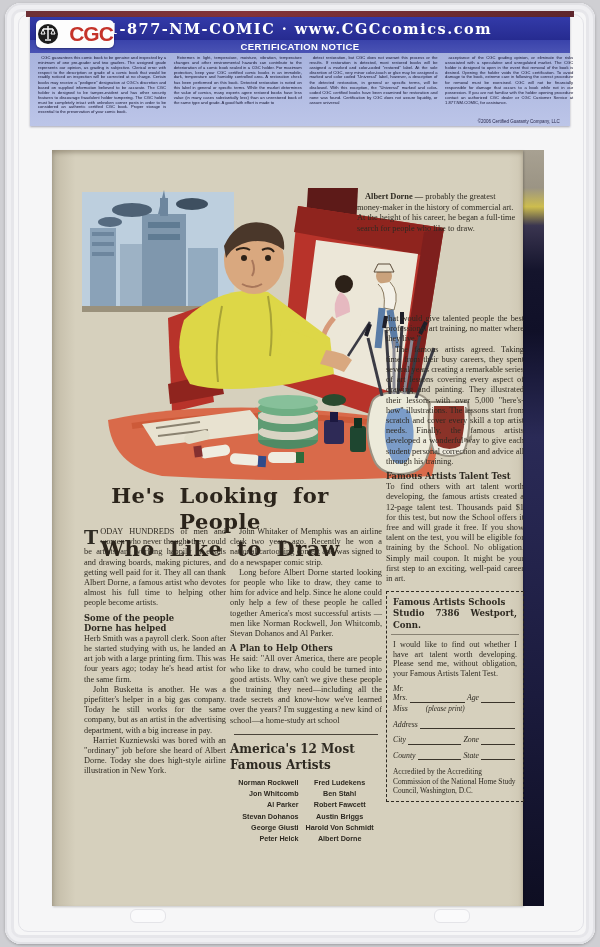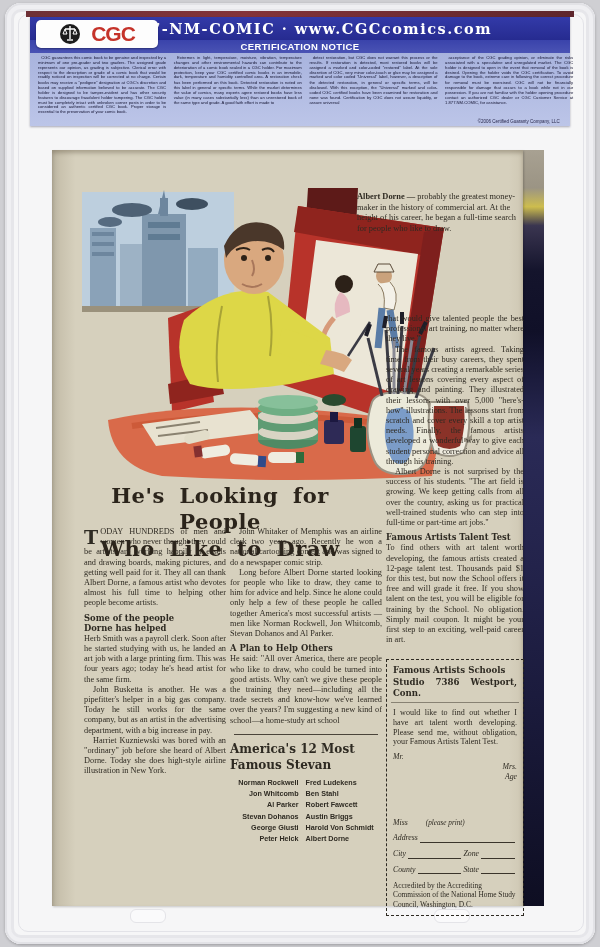--- a/index.html
+++ b/index.html
@@ -9,55 +9,55 @@
         box-shadow:inset 0 0 0 2px #e2e2e6, inset 0 0 0 6px #efeff2, inset 0 0 0 9px #e6e6ea, 0 1px 3px rgba(0,0,0,.25);}
   .slab-inner-groove{position:absolute;left:18px;top:14px;width:564px;height:916px;border:1px solid #e3e3e8;border-radius:10px;}
   .slab-tab{position:absolute;width:34px;height:12px;background:#fafafb;border:1px solid #e4e4e8;border-radius:6px;}
   
   .top-strip{position:absolute;left:26px;top:11px;width:548px;height:6px;background:linear-gradient(90deg,#6e3036,#83333a 40%,#5e262c);}
   .label{position:absolute;left:30px;top:17px;width:540px;height:109px;background:linear-gradient(180deg,#8fa0d2 0%,#a9b4de 35%,#bcc5e8 100%);box-shadow:0 1px 2px rgba(20,20,60,.35);}
   .label-header{position:absolute;left:0;top:0;width:540px;height:23px;background:linear-gradient(180deg,#333aa8,#262b90);display:flex;align-items:center;justify-content:center;}
   .label-header .phone{color:#fff;font-family:"DejaVu Serif",serif;font-weight:bold;font-size:14.5px;letter-spacing:1.5px;}
   .notice-bar{position:absolute;left:0;top:23px;width:540px;height:13px;background:linear-gradient(180deg,#3a43ab,#4a53b4);display:flex;align-items:center;justify-content:center;}
   .notice-bar .notice-title{color:#fff;font-family:"Liberation Sans",sans-serif;font-weight:bold;font-size:9.5px;letter-spacing:.4px;transform:scaleY(1.05);}
-  .cgc-logo{position:absolute;left:6px;top:3px;width:122px;height:28px;background:#fdfdfd;border-radius:5px;box-shadow:0 1px 2px rgba(0,0,30,.4);display:flex;align-items:center;justify-content:center;gap:10px;}
+  .cgc-logo{position:absolute;left:6px;top:3px;width:78px;height:28px;background:#fdfdfd;border-radius:5px;box-shadow:0 1px 2px rgba(0,0,30,.4);display:flex;align-items:center;justify-content:center;gap:10px;}
   .cgc-logo .letters{color:#c5332a;font-family:"Liberation Sans",sans-serif;font-weight:bold;font-size:21px;letter-spacing:-1px;}
   .cert-cols{position:absolute;left:8px;top:38px;width:982px;height:122px;transform:scale(0.545);transform-origin:top left;
              column-count:4;column-gap:14px;font-family:"Liberation Sans",sans-serif;font-size:7.6px;line-height:1.2;color:#141432;text-align:justify;}
   .cert-cols p{margin:0 0 2px 0;text-indent:6px;}
   .label-copyright{position:absolute;right:10px;bottom:2px;font-family:"Liberation Sans",sans-serif;font-size:7.5px;transform:scale(.6);transform-origin:bottom right;color:#26264a;}
   
   .page{position:absolute;left:52px;top:150px;width:471px;height:756px;background:linear-gradient(90deg,#b9b2a0 0%,#c9c2ae 1.8%,#d6d0bd 5%,#d6d0bd 97%,#cfc8b4 100%);
         box-shadow:inset 0 3px 4px rgba(80,70,50,.35), 1px 1px 2px rgba(0,0,0,.2);}
   .spine{position:absolute;left:523px;top:150px;width:21px;height:756px;
          background:linear-gradient(180deg,#a8a192 0%,#9b9484 5%,#cdbd4e 7.5%,#3a3550 10%,#14142c 16%,#101028 24%,#2a2a56 38%,#23234b 55%,#1b1b3d 72%,#0e0e22 100%);}
   .page-text{color:#2e2a22;}
   
   .caption{position:absolute;left:305px;top:42px;width:162px;font-size:8.4px;line-height:1.25;text-align:left;}
-  .caption b{font-weight:bold;}
+  .caption b{font-weight:bold;padding-left:8px;}
   
   .headline{position:absolute;left:18px;top:333px;width:300px;text-align:center;font-family:"DejaVu Serif",serif;font-weight:bold;color:#2b241b;}
   .headline .hl{display:block;font-size:21px;line-height:1.25;word-spacing:7px;letter-spacing:.5px;}
   
   .col{position:absolute;font-size:8.3px;line-height:1.23;text-align:justify;}
   .col p{margin:0;text-indent:9px;}
   .col p.noindent{text-indent:0;}
   .col h4{margin:4px 0 1px 0;font-size:8.4px;font-weight:bold;line-height:1.2;font-family:"DejaVu Serif",serif;}
   .col-left{left:32px;top:377px;width:142px;}
   .col-mid{left:178px;top:377px;width:152px;}
   .col-right{left:334px;top:164px;width:138px;}
   .dropcap{float:left;font-size:19px;line-height:.85;font-weight:bold;padding:2px 2px 0 0;font-family:"DejaVu Serif",serif;}
   .divider{border:none;border-top:1px solid #4a443a;margin:8px 4px 6px 4px;}
   .famous-heading{font-weight:bold;font-family:"DejaVu Serif",serif;font-size:12px;line-height:1.35;margin:2px 0 4px 0;}
   .artists{display:flex;justify-content:center;gap:7px;font-family:"Liberation Sans",sans-serif;font-weight:bold;font-size:7.2px;line-height:1.55;}
   .artists .a-col-l{text-align:right;}
-  .artists .a-col-r{text-align:left;}
+  .artists .a-col-r{text-align:center;}
   .artists span{display:block;}
   
-  .coupon{border:1.6px dashed #2e2a22;padding:5px 6px 6px 6px;margin-top:14px;}
+  .coupon{border:1.6px dashed #2e2a22;padding:5px 6px 6px 6px;margin-top:7px;}
   .coupon .c-name{font-weight:bold;font-family:"DejaVu Serif",serif;font-size:8.6px;line-height:1.3;}
   .coupon .c-body{font-size:8.1px;line-height:1.22;text-align:justify;margin:4px 0 5px 0;border-top:1px solid #57513f00;}
   .coupon .c-sep{border-top:1px solid #3a342a;margin:3px -2px 4px -2px;opacity:.5;}
   .frow{display:flex;align-items:flex-end;font-size:7.8px;font-style:italic;margin-top:6px;}
   .frow .lbl{white-space:nowrap;}
   .frow .line{flex:1;border-bottom:1px solid #3a342a;margin:0 2px;height:8px;}
   .frow .line.short{flex:0 0 34px;}
   .stacked{font-size:7.8px;font-style:italic;line-height:1.2;}
   .pleaseprint{font-size:7.2px;font-style:italic;margin-left:18px;}
   .accred{text-align:left;font-size:7.4px;line-height:1.25;margin-top:7px;}
@@ -223,21 +223,21 @@
     <p>Harriet Kuzniewski was bored with an "ordinary" job before she heard of Albert Dorne. Today she does high-style airline illustration in New York.</p>
   </div>
 
   <div class="col col-mid">
     <p>John Whitaker of Memphis was an airline clerk two years ago. Recently he won a national cartooning contest and was signed to do a newspaper comic strip.</p>
     <p>Long before Albert Dorne started looking for people who like to draw, they came to him for advice and help. Since he alone could only help a few of these people he called together America's most successful artists —men like Norman Rockwell, Jon Whitcomb, Stevan Dohanos and Al Parker.</p>
     <h4>A Plan to Help Others</h4>
     <p class="noindent">He said: "All over America, there are people who like to draw, who could be turned into good artists. Why can't we give these people the training they need—including all the trade secrets and know-how we've learned over the years? I'm suggesting a new kind of school—a home-study art school</p>
     <hr class="divider">
     <div class="famous-heading">
-      <span>America's 12 Most</span><br><span>Famous Stevan</span>
+      <span>America's 12 Most</span><br><span>Famous Artists</span>
     </div>
     <div class="artists">
       <div class="a-col-l">
         <span>Norman Rockwell</span>
         <span>Jon Whitcomb</span>
         <span>Al Parker</span>
         <span>Stevan Dohanos</span>
         <span>George Giusti</span>
         <span>Peter Helck</span>
       </div>
@@ -248,32 +248,31 @@
         <span>Austin Briggs</span>
         <span>Harold Von Schmidt</span>
         <span>Albert Dorne</span>
       </div>
     </div>
   </div>
 
   <div class="col col-right">
     <p class="noindent">that would give talented people the best professional art training, no matter where they live."</p>
     <p>The famous artists agreed. Taking time from their busy careers, they spent several years creating a remarkable series of art lessons covering every aspect of drawing and painting. They illustrated their lessons with over 5,000 "here's-how" illustrations. The lessons start from scratch and cover every skill a top artist needs. Finally, the famous artists developed a wonderful way to give each student personal correction and advice all through his training.</p>
-    <p>Albert Dorne is not surprised by the success of his students. "The art field is growing. We keep getting calls from all over the country, asking us for practical well-trained students who can step into full-time or part-time art jobs."</p>
     <h4>Famous Artists Talent Test</h4>
     <p class="noindent">To find others with art talent worth developing, the famous artists created a 12-page talent test. Thousands paid $1 for this test, but now the School offers it free and will grade it free. If you show talent on the test, you will be eligible for training by the School. No obligation. Simply mail coupon. It might be your first step to an exciting, well-paid career in art.</p>
 
     <div class="coupon">
       <div class="c-name">
         <span>Famous Artists Schools</span><br><span>Studio 7386 Westport, Conn.</span>
       </div>
       <div class="c-sep"></div>
       <div class="c-body">I would like to find out whether I have art talent worth developing. Please send me, without obligation, your Famous Artists Talent Test.</div>
       <div class="stacked">Mr.</div>
-      <div class="frow" style="margin-top:0;flex-direction:column;">
+      <div class="frow" style="margin-top:0;">
         <span class="lbl">Mrs.</span>
         <span class="line"></span>
         <span class="lbl">Age</span>
         <span class="line short"></span>
       </div>
       <div class="frow" style="margin-top:1px;">
         <span class="lbl">Miss</span>
         <span class="pleaseprint">(please print)</span>
       </div>
       <div class="frow">

